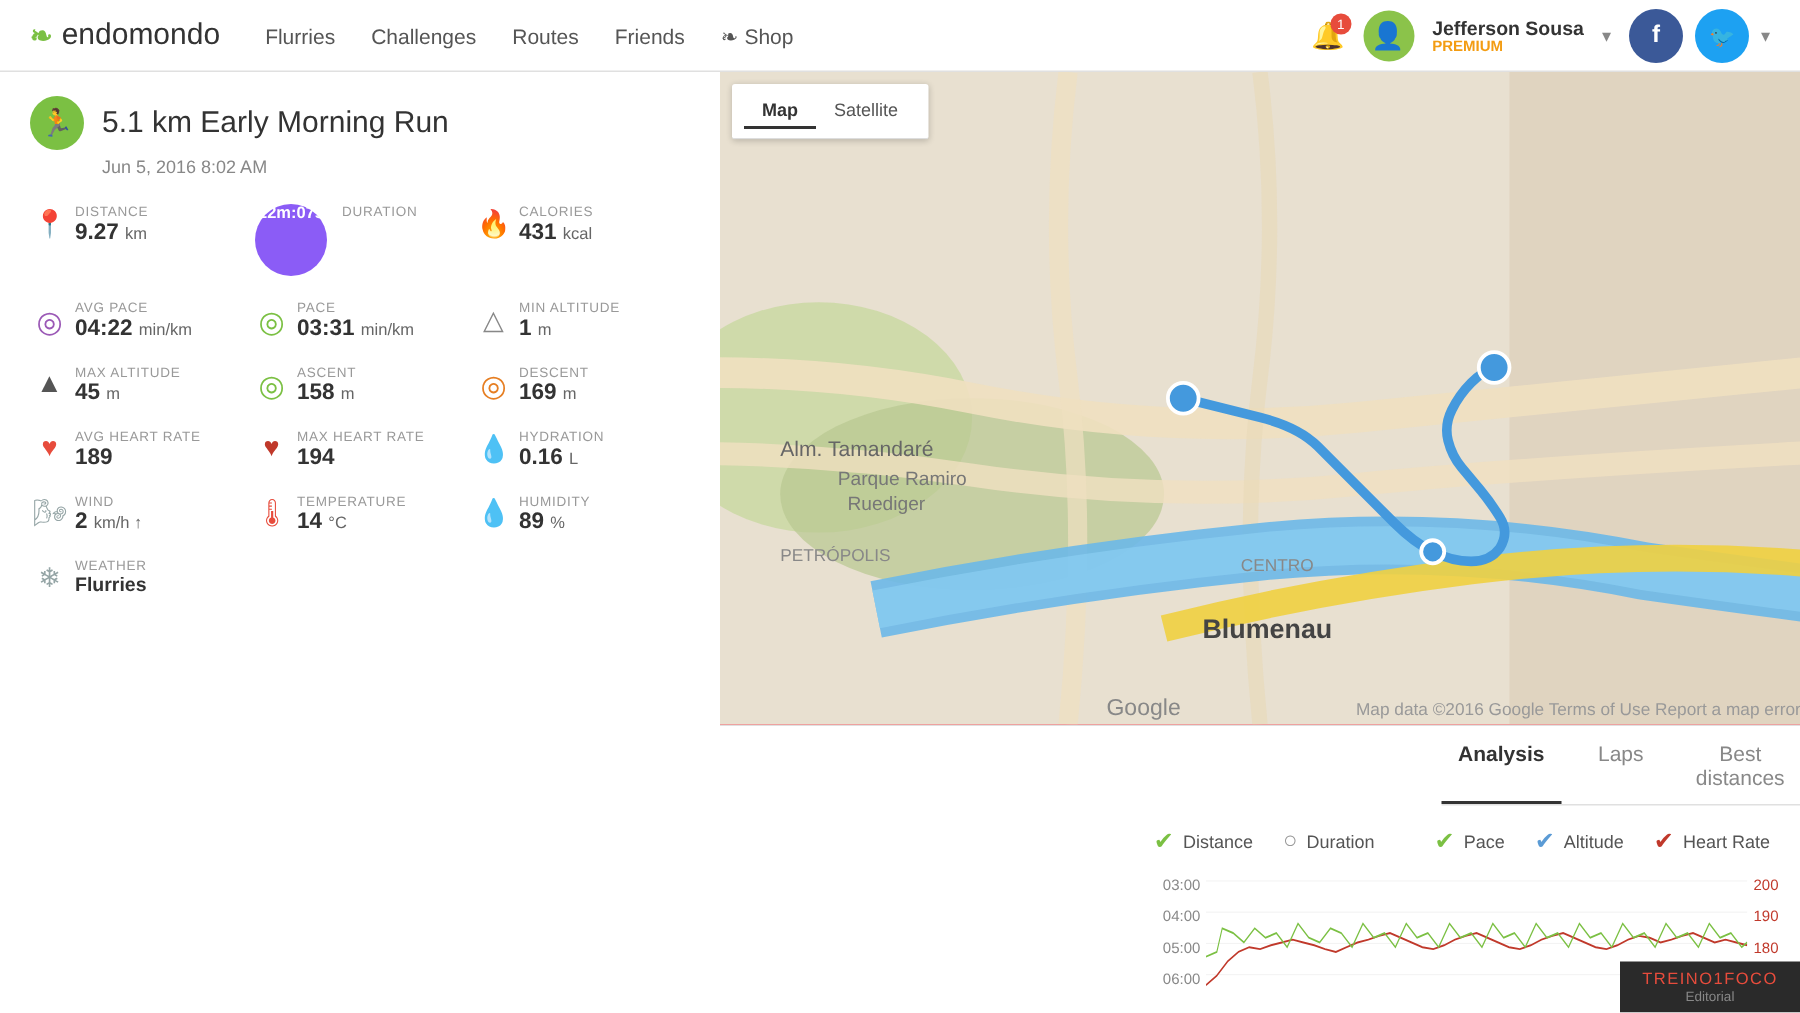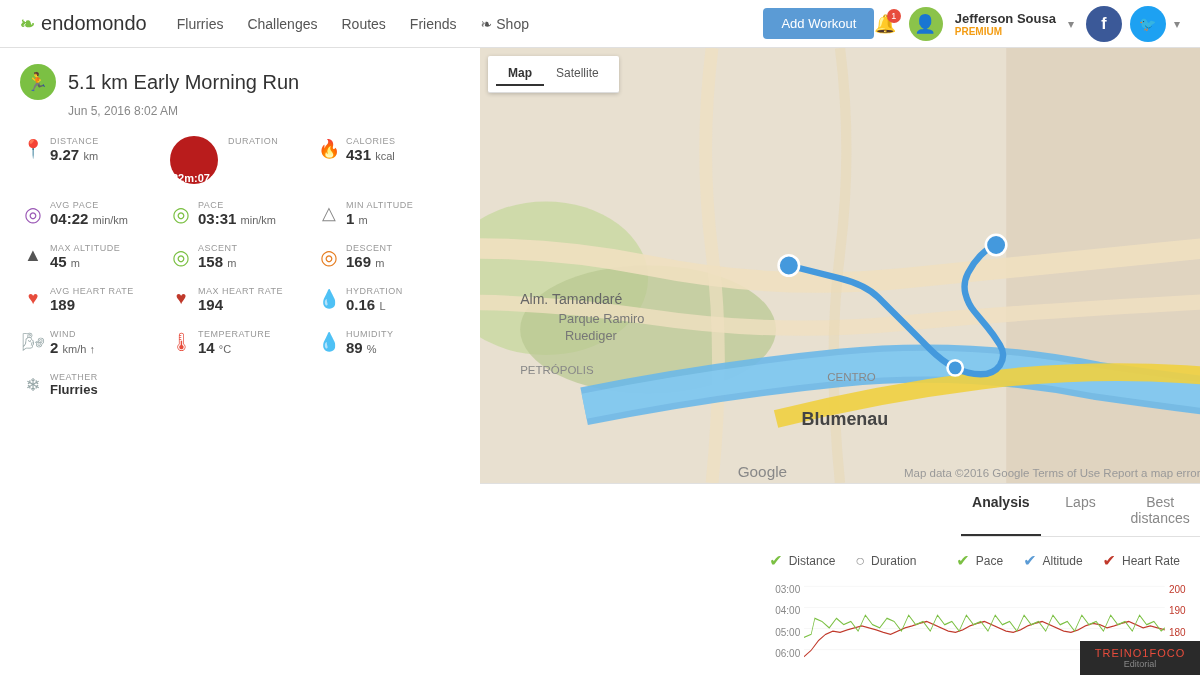--- a/index.html
+++ b/index.html
@@ -32,21 +32,21 @@
     .workout-title { font-size: 20px; font-weight: normal; color: #333; text-align: center; }
     .workout-date { font-size: 12px; color: #888; margin-left: 48px; margin-bottom: 14px; }
 
     
     .stats-grid { display: grid; grid-template-columns: repeat(3, 1fr); gap: 8px 4px; margin-bottom: 16px; }
     .stat-item { display: flex; align-items: flex-start; gap: 6px; padding: 4px 2px; }
     .stat-icon { font-size: 18px; margin-top: 2px; flex-shrink: 0; width: 22px; text-align: center; }
     .stat-content { display: flex; flex-direction: column; }
     .stat-label { font-size: 9px; text-transform: uppercase; color: #999; letter-spacing: 0.5px; }
     .stat-value { font-size: 15px; font-weight: bold; color: #333; }
-    .duration-circle { width: 48px; height: 48px; background: #b91c1c; border-radius: 50%; display: flex; align-items: flex-end; justify-content: center; color: #fff; font-size: 11px; font-weight: bold; text-align: center; line-height: 1.1; cursor: pointer; flex-shrink: 0; }
+    .duration-circle { width: 48px; height: 48px; background: #8b5cf6; border-radius: 50%; display: flex; align-items: flex-start; justify-content: center; color: #fff; font-size: 11px; font-weight: bold; text-align: center; line-height: 1.1; cursor: pointer; flex-shrink: 0; }
     .fb-btn { width: 36px; height: 36px; background: #3b5998; border-radius: 50%; display: flex; align-items: center; justify-content: center; color: #fff; font-size: 16px; font-weight: bold; cursor: pointer; }
     .tw-btn { width: 36px; height: 36px; background: #1da1f2; border-radius: 50%; display: flex; align-items: center; justify-content: center; color: #fff; font-size: 14px; cursor: pointer; }
 
     
     .map-container { flex: 1; background: #ef4444; position: relative; overflow: hidden; }
     .map-tabs { display: flex; gap: 0; padding: 6px 8px; background: #fff; border-bottom: 1px solid #ddd; position: absolute; top: 8px; left: 8px; z-index: 10; border-radius: 2px; box-shadow: 0 1px 4px rgba(0,0,0,0.2); }
     .map-tab { padding: 4px 12px; font-size: 12px; cursor: pointer; color: #555; }
     .map-tab.active { color: #333; font-weight: bold; border-bottom: 2px solid #333; }
 
     
@@ -77,21 +77,20 @@
   <nav class="nav">
     <a class="nav-item">Flurries</a>
     <a class="nav-item">Challenges</a>
     <a class="nav-item">Routes</a>
     <a class="nav-item">Friends</a>
     <a class="nav-item nav-shop">
       <span>❧</span>
       <span>Shop</span>
     </a>
   </nav>
-  <button class="add-workout-btn">Add Workout</button>
   <div class="header-right">
     <div style="position:relative; display:inline-block;">
       <span style="font-size:18px; color:#888;">🔔</span>
       <span class="notif-badge" style="position:absolute;top:-4px;right:-4px;background:#e74c3c;color:#fff;border-radius:50%;width:14px;height:14px;font-size:9px;display:flex;align-items:center;justify-content:center;">1</span>
     </div>
     <div class="avatar">
       <span style="font-size:18px;">👤</span>
     </div>
     <div style="display:flex;flex-direction:column;">
       <span class="user-name">Jefferson Sousa</span>

